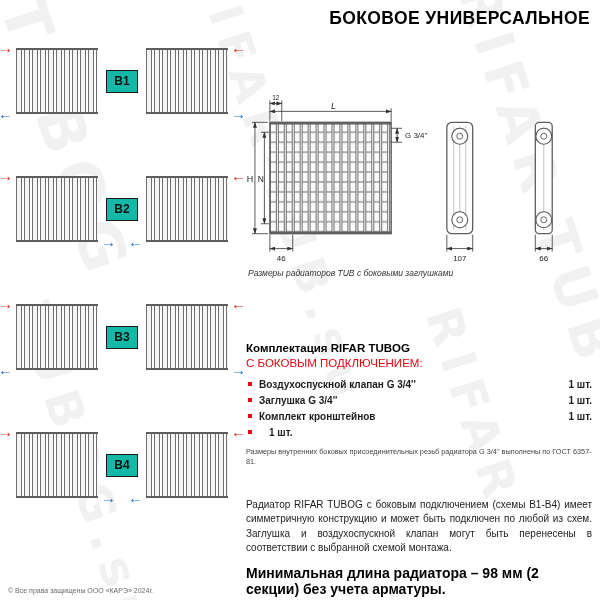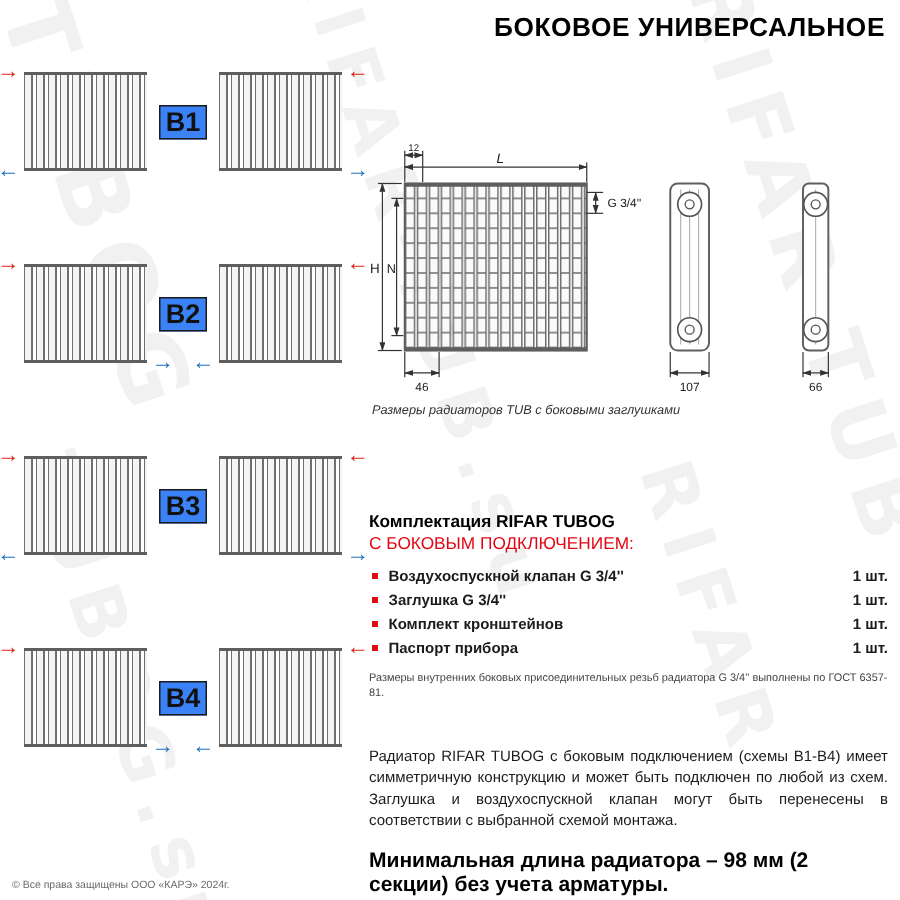--- a/index.html
+++ b/index.html
@@ -28,23 +28,23 @@
   .scheme-row{display:flex;align-items:center;gap:8px}
   .rad-unit{position:relative}
   .radiator{
     width:82px;height:66px;
     background:repeating-linear-gradient(90deg,
       #6f6f6f 0 1px,#f4f4f4 1px 5px,#6f6f6f 5px 6px,#ffffff 6px 8px);
     border-top:2.5px solid #5e5e5e;border-bottom:2.5px solid #5e5e5e;
     box-sizing:border-box;
   }
   .scheme-label{
-    width:30px;height:21px;border:1.5px solid #1a1a1a;background:#3b82f6;
+    width:30px;height:21px;border:1.5px solid #1a1a1a;background:#14b8a6;
     display:flex;align-items:center;justify-content:center;
-    font-weight:bold;font-size:18px;
+    font-weight:bold;font-size:12px;
   }
   .arrow{position:absolute;font-size:15px;font-weight:700;line-height:12px}
   .arrow.left{left:-18px}.arrow.right{right:-18px}
   .arrow.top{top:-6px}.arrow.bottom{bottom:-6px}
   .arrow.supply{color:var(--supply,#d6231f)}
   .arrow.return{color:var(--return,#1a6fbf)}
   
   .right-col{position:absolute;left:246px;top:92px;width:346px;z-index:1}
   .drawing svg{display:block}
   .drawing text{font-family:"Liberation Sans","DejaVu Sans",sans-serif;fill:#222}
@@ -249,21 +249,20 @@
   </div>
 
   <div class="kit-item">
     <span class="kit-bullet"></span>
     <span class="kit-item-name">Комплект кронштейнов</span>
     <span class="kit-item-qty">1 шт.</span>
   </div>
 
   <div class="kit-item">
     <span class="kit-bullet"></span>
-    <span class="kit-item-name">Паспорт прибора</span>
     <span class="kit-item-qty">1 шт.</span>
   </div>
 </div>
     <div class="kit-note">Размеры внутренних боковых присоединительных резьб радиатора G 3/4'' выполнены по ГОСТ 6357-81.</div>
   </div>
 
   <div class="descr">Радиатор RIFAR TUBOG с боковым подключением (схемы B1-B4) имеет симметричную конструкцию и может быть подключен по любой из схем. Заглушка и воздухоспускной клапан могут быть перенесены в соответствии с выбранной схемой монтажа.</div>
   <div class="min-length">Минимальная длина радиатора – 98 мм (2 секции) без учета арматуры.</div>
 </div>
 

